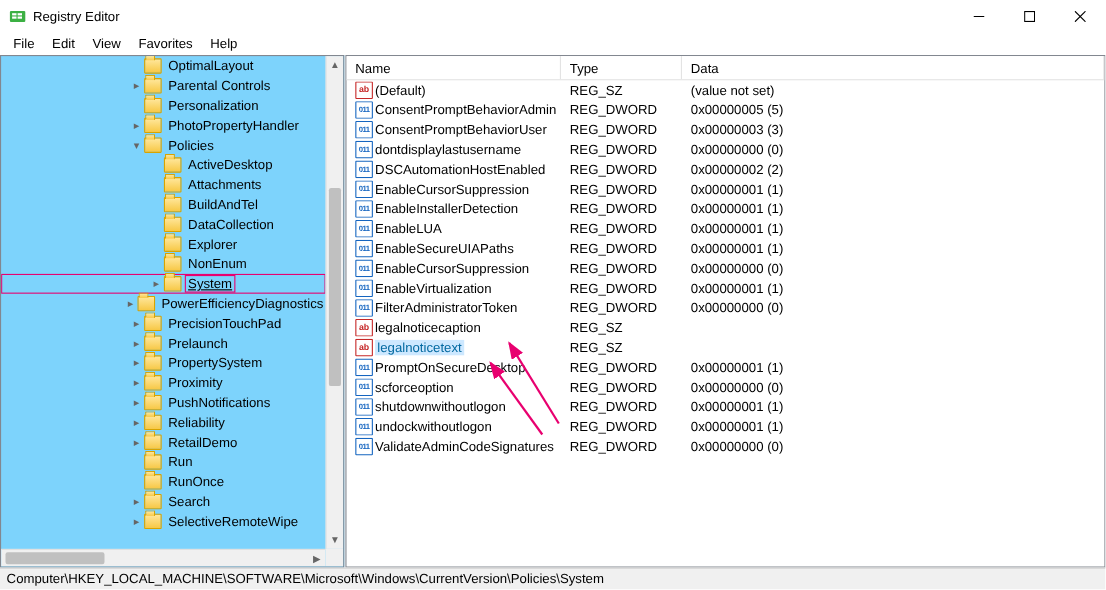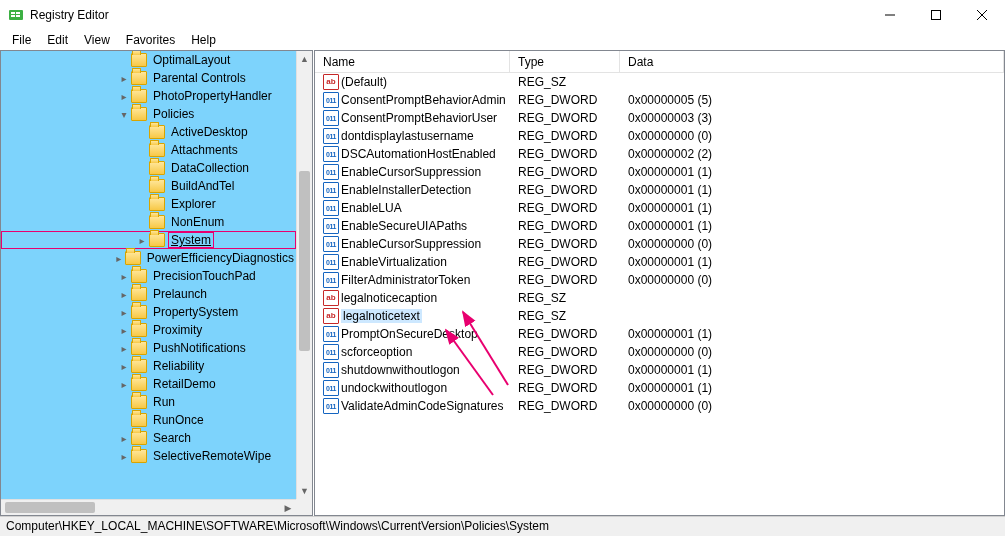--- a/index.html
+++ b/index.html
@@ -40,21 +40,21 @@
   .col-type { width:110px; }
   .col-data { flex:1; }
   .list-row { display:flex; height:18px; align-items:center; }
   .list-row .cell { padding:0 8px; white-space:nowrap; overflow:hidden; text-overflow:ellipsis;}
   .list-row .col-name { display:flex; align-items:center; gap:2px;}
   .reg-icon { width:16px; height:16px; flex:0 0 16px; display:inline-flex; align-items:center; justify-content:center; font-size:8px; font-weight:bold; border:1px solid; border-radius:1px; line-height:1; overflow:hidden;}
   .reg-icon.sz { color:#c62828; border-color:#c62828; background:#fff;}
   .reg-icon.dw { color:#1565c0; border-color:#1565c0; background:#fff;}
   .reg-icon.sz::after { content:"ab"; }
   .reg-icon.dw::after { content:"011"; letter-spacing:-0.5px; font-size:7px;}
-  .sel-name { background:#cde8ff; color:#000000; padding:0 2px;}
+  .sel-name { background:#cde8ff; color:#0369a1; padding:0 2px;}
   
   svg.overlay { position:absolute; pointer-events:none; }
 </style>
 </head>
 <body>
 
 <div class="titlebar">
   <span class="app-icon">
     <svg width="16" height="16" viewBox="0 0 16 16">
         <rect x="1" y="3" width="14" height="10" fill="#3cb043" rx="1"></rect>
@@ -102,20 +102,26 @@
           <span class="label">OptimalLayout</span>
         </div>
         <div class="tree-row">
           <span class="indent" style="width:116px"></span>
           <span class="tw">▸</span>
           <span class="folder"></span>
           <span class="label">Parental Controls</span>
         </div>
         <div class="tree-row">
           <span class="indent" style="width:116px"></span>
+          <span class="tw"></span>
+          <span class="folder"></span>
+          <span class="label">Personalization</span>
+        </div>
+        <div class="tree-row">
+          <span class="indent" style="width:116px"></span>
           <span class="tw">▸</span>
           <span class="folder"></span>
           <span class="label">PhotoPropertyHandler</span>
         </div>
         <div class="tree-row">
           <span class="indent" style="width:116px"></span>
           <span class="tw">▾</span>
           <span class="folder"></span>
           <span class="label">Policies</span>
         </div>
@@ -128,27 +134,27 @@
         <div class="tree-row">
           <span class="indent" style="width:134px"></span>
           <span class="tw"></span>
           <span class="folder"></span>
           <span class="label">Attachments</span>
         </div>
         <div class="tree-row">
           <span class="indent" style="width:134px"></span>
           <span class="tw"></span>
           <span class="folder"></span>
+          <span class="label">BuildAndTel</span>
+        </div>
+        <div class="tree-row">
+          <span class="indent" style="width:134px"></span>
+          <span class="tw"></span>
+          <span class="folder"></span>
           <span class="label">DataCollection</span>
-        </div>
-        <div class="tree-row">
-          <span class="indent" style="width:134px"></span>
-          <span class="tw"></span>
-          <span class="folder"></span>
-          <span class="label">BuildAndTel</span>
         </div>
         <div class="tree-row">
           <span class="indent" style="width:134px"></span>
           <span class="tw"></span>
           <span class="folder"></span>
           <span class="label">Explorer</span>
         </div>
         <div class="tree-row">
           <span class="indent" style="width:134px"></span>
           <span class="tw"></span>
@@ -252,20 +258,21 @@
       <div class="col-type">Type</div>
       <div class="col-data">Data</div>
     </div>
     <div id="list-body">
         <div class="list-row">
           <div class="cell col-name">
             <span class="reg-icon sz"></span>
             <span>(Default)</span>
           </div>
           <div class="cell col-type">REG_SZ</div>
+          <div class="cell col-data">(value not set)</div>
         </div>
         <div class="list-row">
           <div class="cell col-name">
             <span class="reg-icon dw"></span>
             <span>ConsentPromptBehaviorAdmin</span>
           </div>
           <div class="cell col-type">REG_DWORD</div>
           <div class="cell col-data">0x00000005 (5)</div>
         </div>
         <div class="list-row">

